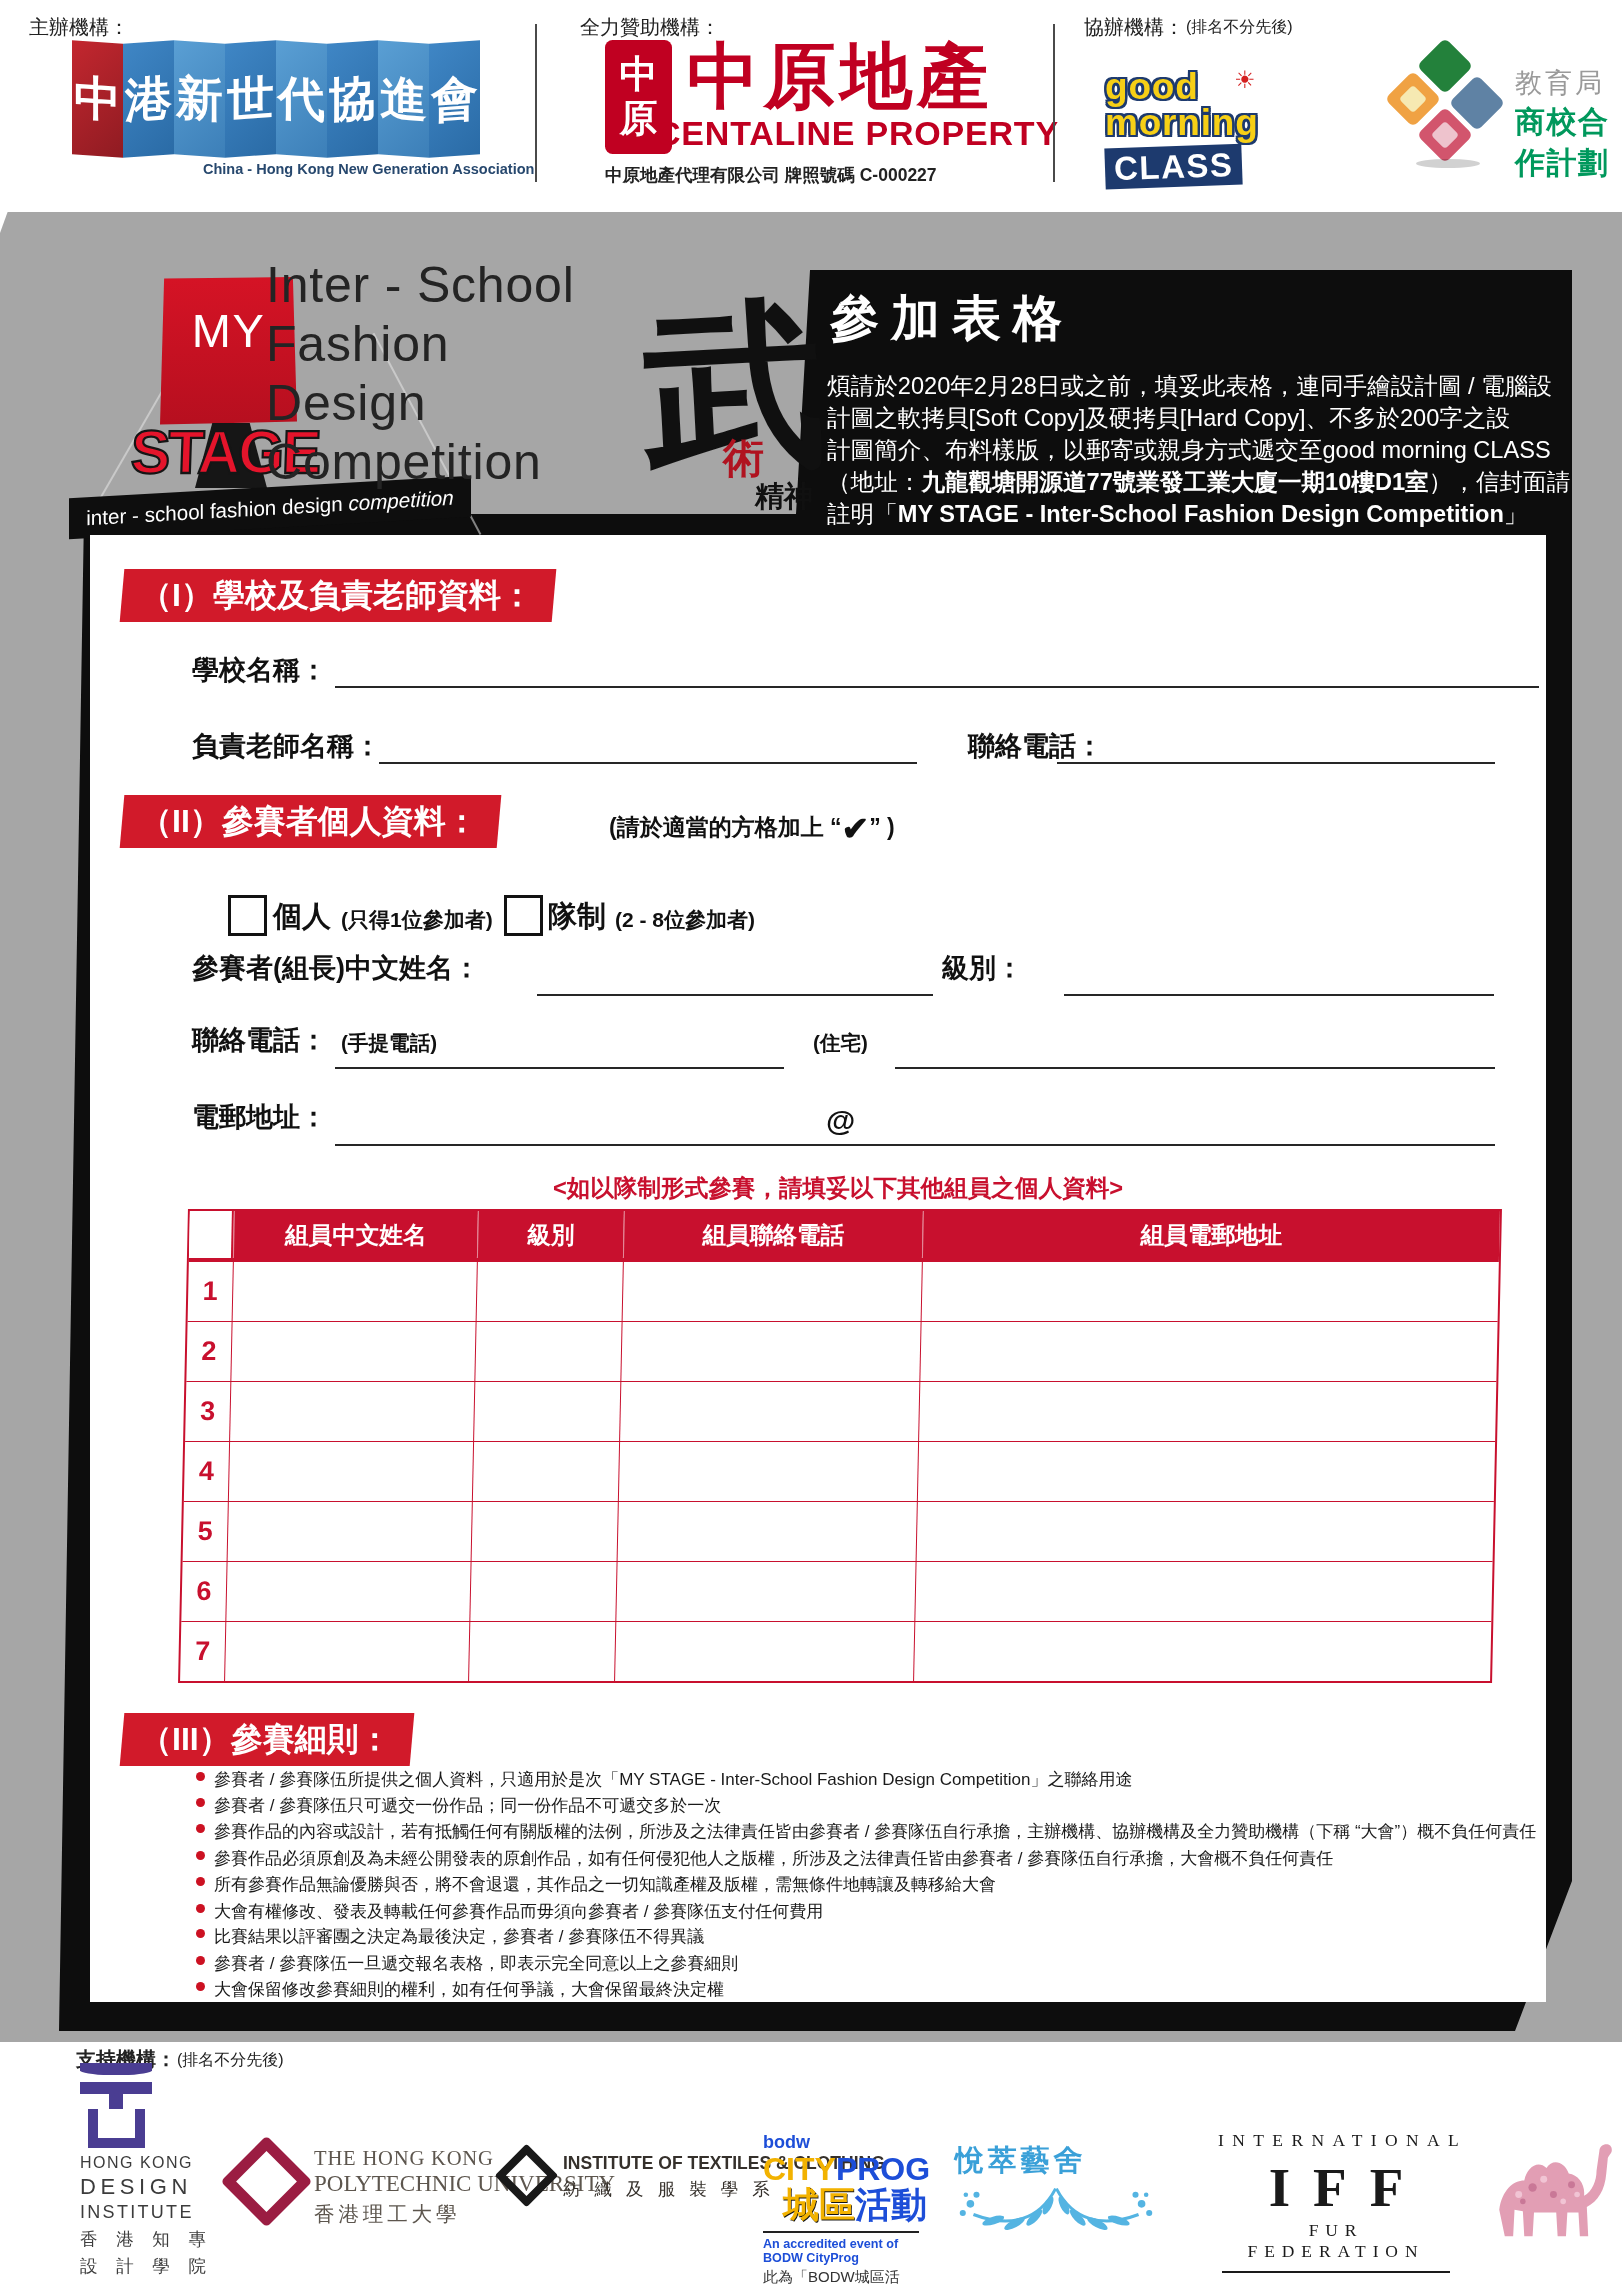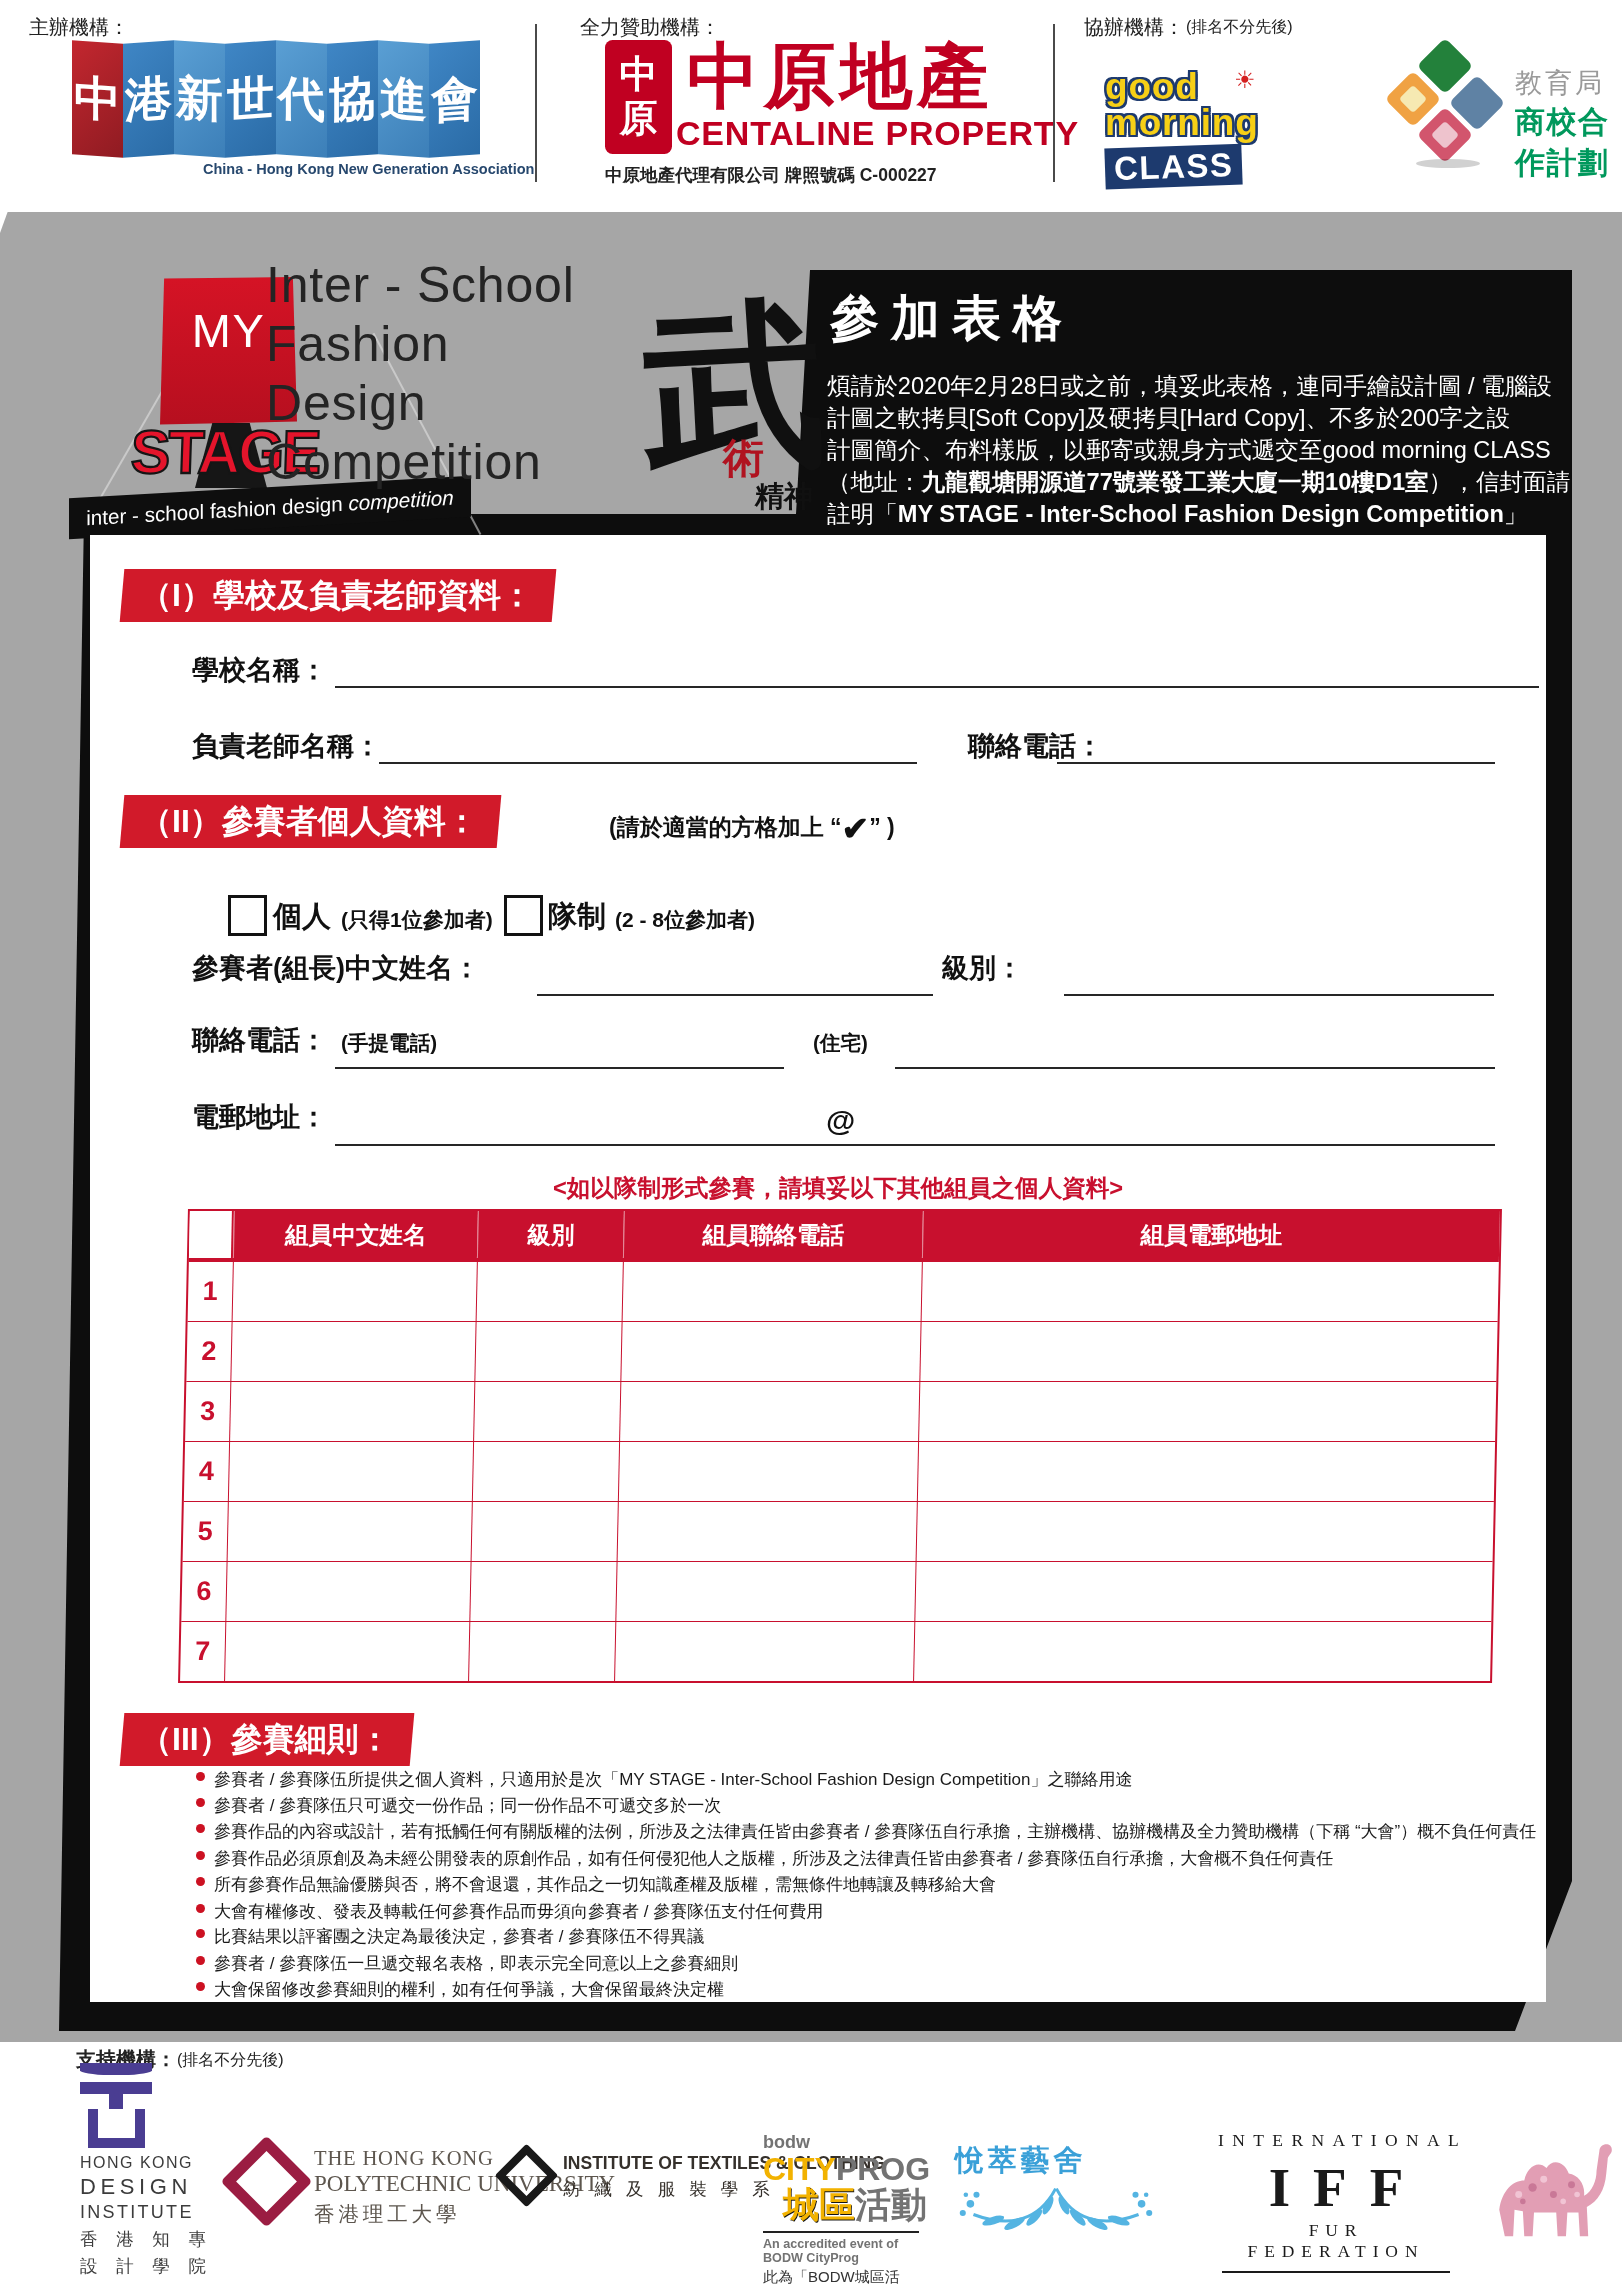--- a/index.html
+++ b/index.html
@@ -93,21 +93,21 @@
   .ft-label{font-size:20px;font-weight:600;color:#222;}
   .ft-note{font-size:16px;color:#222;}
   .hkdi-e{background:#4a3d92;}
   .hkdi-u{width:37px;height:29px;border:10.7px solid #4a3d92;border-top:none;margin:0 auto;}
   .hkdi-t{color:#3c3c3c;}
   .serif{font-family:"Liberation Serif",serif;}
   .knot{border-style:solid;transform:rotate(45deg);border-radius:4.6px;}
   .polyu-t{color:#5d564e;}
   .itc-t{color:#35302b;font-weight:bold;}
   .cp-yellow{color:#f2b200;}
-  .cp-black{color:#737373;}
+  .cp-black{color:#1d4ed8;}
   .yc-txt{color:#3aa0d8;font-size:29px;letter-spacing:3.8px;font-weight:600;}
   .iff-t{color:#1a1a1a;}
 </style>
 </head>
 <body>
 
 <div class="page">
 
   <div class="abs hdr-label" style="left:29px;top:13.7px;">主辦機構：</div>
 
@@ -126,21 +126,21 @@
   </div>
 
   <div class="abs vline" style="left:535px;top:24px;height:158px;"></div>
 
   <div class="abs hdr-label" style="left:580px;top:13.7px;">全力贊助機構：</div>
   <div class="abs cent-seal" style="left:605px;top:40px;">
     <span>中</span>
     <span>原</span>
   </div>
   <div class="abs cent-zh" style="left:687px;top:40px;">中原地產</div>
-  <div class="abs cent-en" style="left:676px;top:116px;">CENTALINE PROPERTY</div>
+  <div class="abs cent-en" style="left:656px;top:116px;">CENTALINE PROPERTY</div>
   <div class="abs cent-co" style="left:605px;top:163px;">中原地產代理有限公司  牌照號碼 C-000227</div>
 
   <div class="abs vline" style="left:1053px;top:24px;height:158px;"></div>
 
   <div class="abs hdr-label" style="left:1084px;top:13.7px;">協辦機構：</div>
   <div class="abs hdr-note" style="left:1186px;top:17px;">(排名不分先後)</div>
 
   <div class="abs" style="left:1105px;top:69px;width:206px;">
     <div class="gmc-w">good</div>
     <div class="gmc-w">morning</div>

